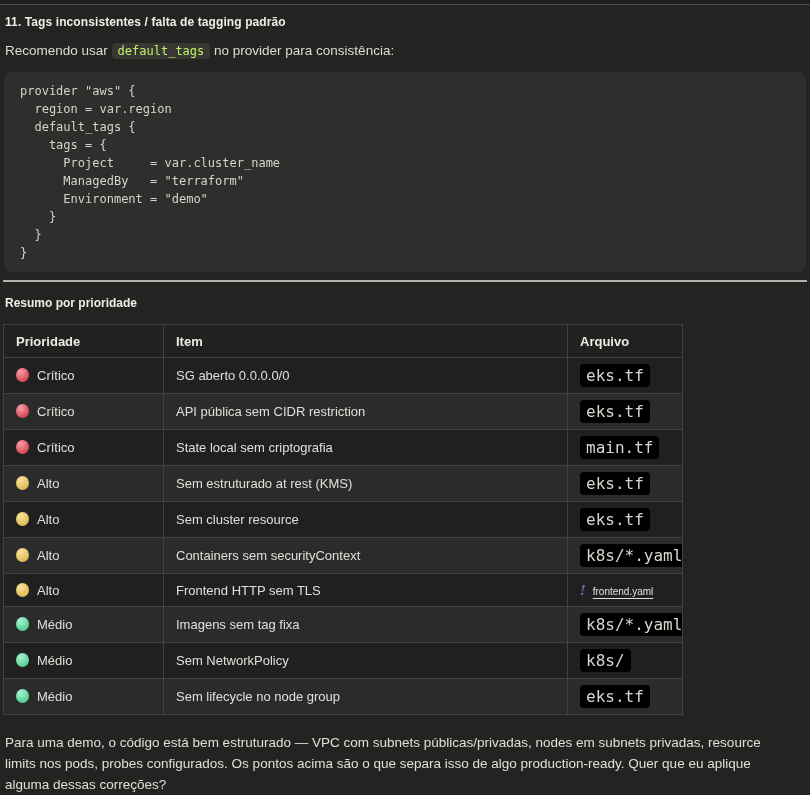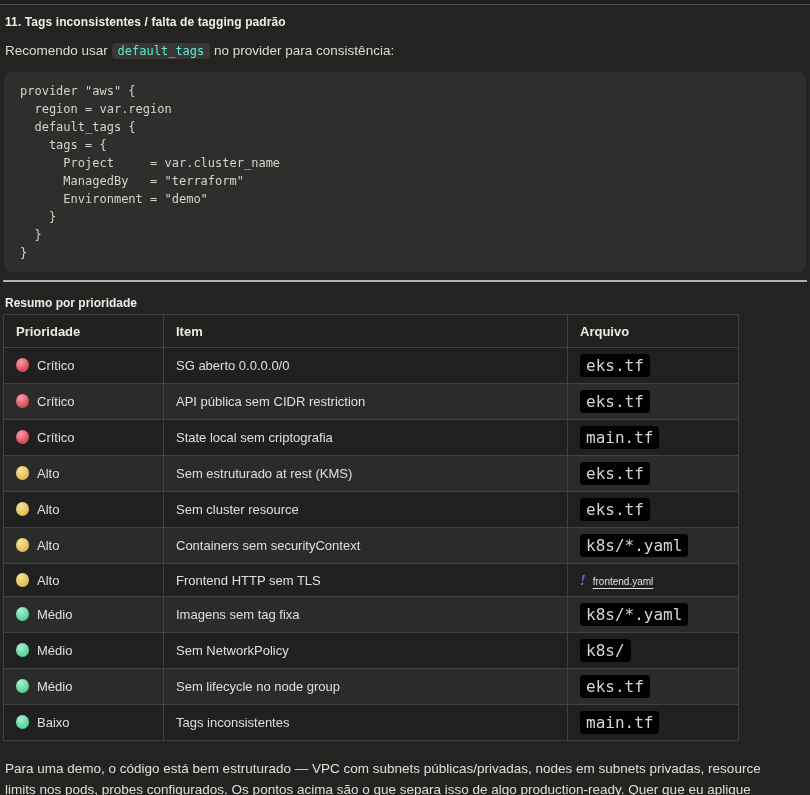--- a/index.html
+++ b/index.html
@@ -19,21 +19,21 @@
     margin: 10px 5px 0 5px;
     font-size: 12px; font-weight: 700; color: #efede7;
     letter-spacing: .1px;
   }
   p.intro {
     margin: 13px 5px 0 5px;
     font-size: 13.5px; line-height: 18px; color: #dedcd5;
   }
   code.inline-chip {
     font-family: "DejaVu Sans Mono", monospace;
-    font-size: 12px; color: #5eead4;
+    font-size: 12px; color: #bef264;
     background: #383734; border-radius: 4px;
     padding: 1px 6px;
   }
   pre.code-block {
     margin: 12px 4px 0 4px;
     padding: 10px 16px;
     background: #2e2e2c;
     border-radius: 8px;
     font-family: "DejaVu Sans Mono", monospace;
     font-size: 12px; line-height: 18px;
@@ -43,22 +43,22 @@
   }
   hr.section-divider {
     margin: 8px 3px 0 3px;
     border: none; border-top: 2px solid #b3b1ab;
   }
   h2.summary-heading {
     margin: 14px 5px 0 5px;
     font-size: 12px; font-weight: 700; color: #efede7;
   }
   table.summary-table {
-    margin: 4px 0 0 3px;
-    width: 736px;
+    margin: 14px 0 0 3px;
+    width: 680px;
     border-collapse: collapse;
     table-layout: fixed;
     font-size: 13px;
     border: 1px solid #3f4240;
   }
   .summary-table col.c-pri { width: 160px; }
   .summary-table col.c-item { width: 404px; }
   .summary-table th, .summary-table td {
     border: 1px solid #3f4240;
     padding: 8px 12px;
@@ -188,21 +188,16 @@
     <tr>
       <td><span class="dot dot-medium"></span><span>Médio</span></td>
       <td>Sem NetworkPolicy</td>
       <td><code class="file-chip">k8s/</code></td>
     </tr>
     <tr>
       <td><span class="dot dot-medium"></span><span>Médio</span></td>
       <td>Sem lifecycle no node group</td>
       <td><code class="file-chip">eks.tf</code></td>
     </tr>
-    <tr>
-      <td><span class="dot dot-low"></span><span>Baixo</span></td>
-      <td>Tags inconsistentes</td>
-      <td><code class="file-chip">main.tf</code></td>
-    </tr>
   </tbody>
 </table>
 
 <p class="closing">Para uma demo, o código está bem estruturado — VPC com subnets públicas/privadas, nodes em subnets privadas, resource limits nos pods, probes configurados. Os pontos acima são o que separa isso de algo production-ready. Quer que eu aplique alguma dessas correções?</p>
 
 </body></html>

